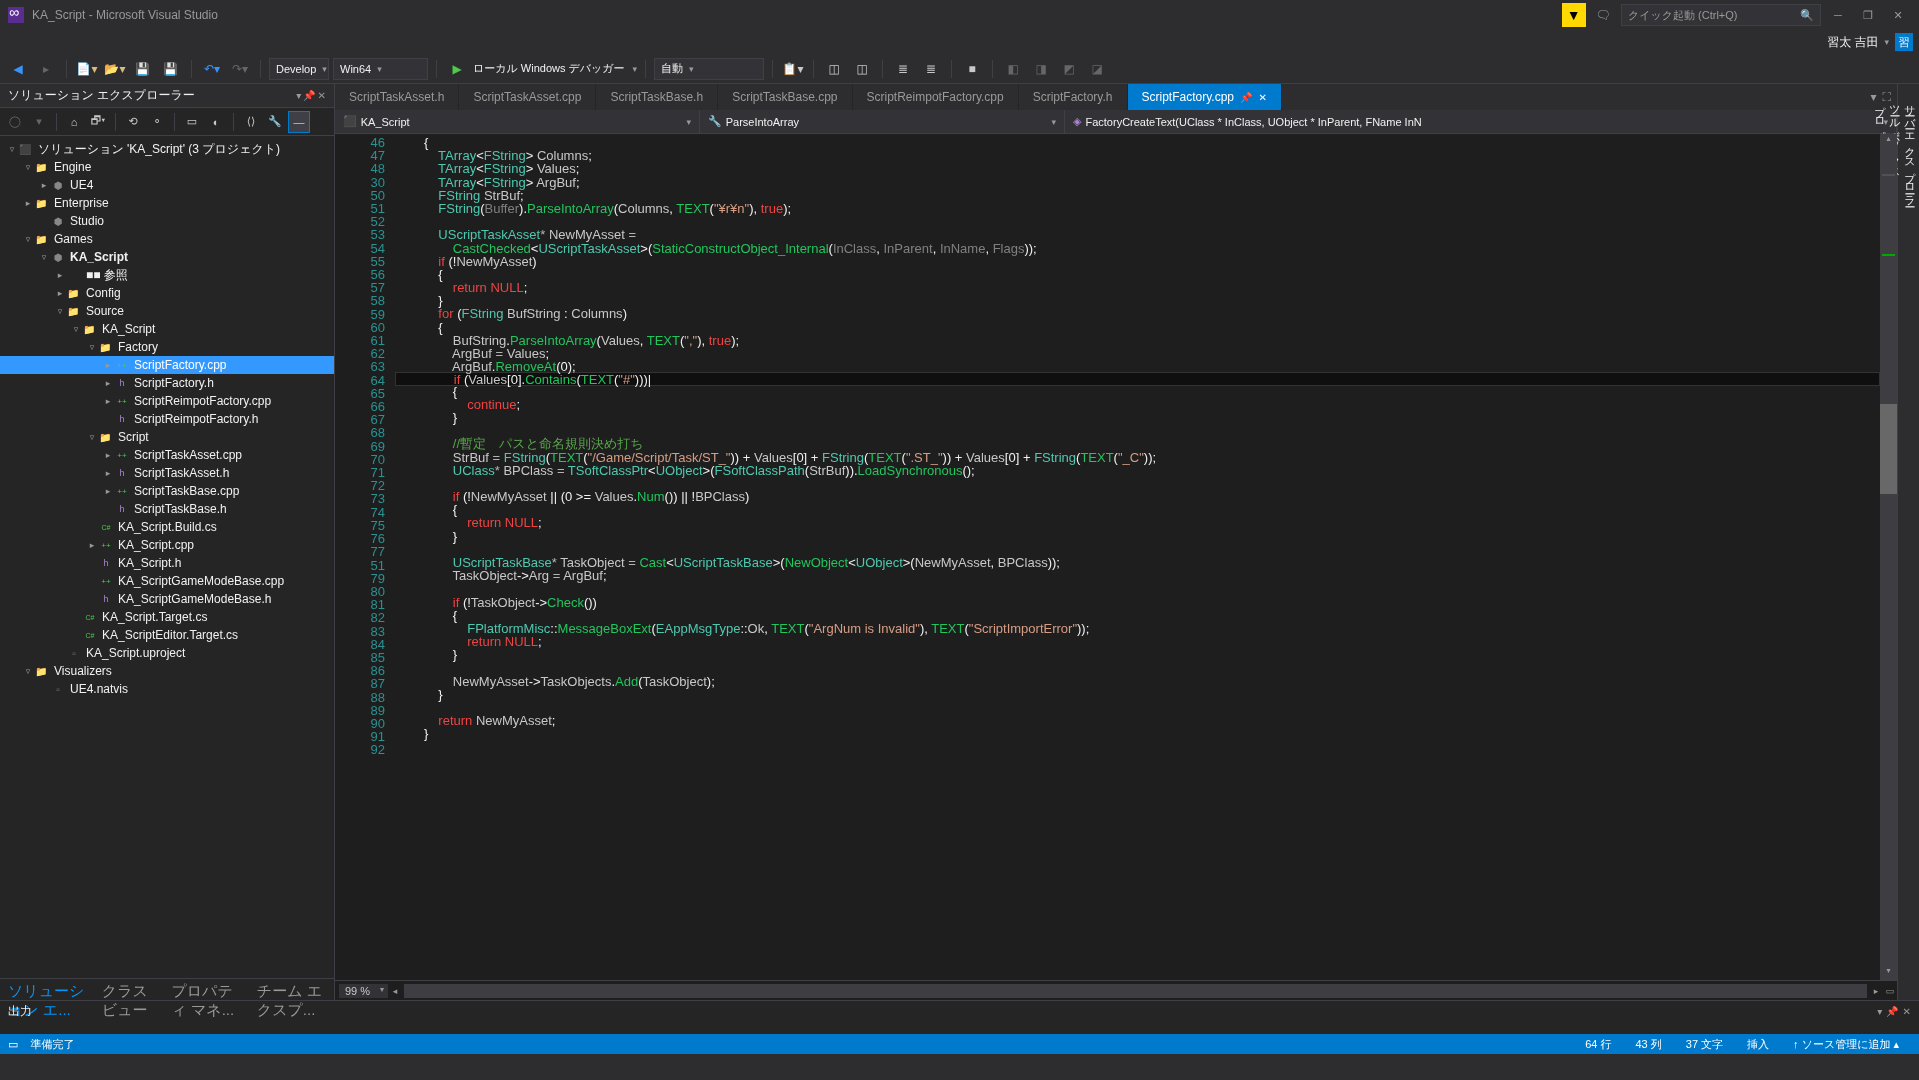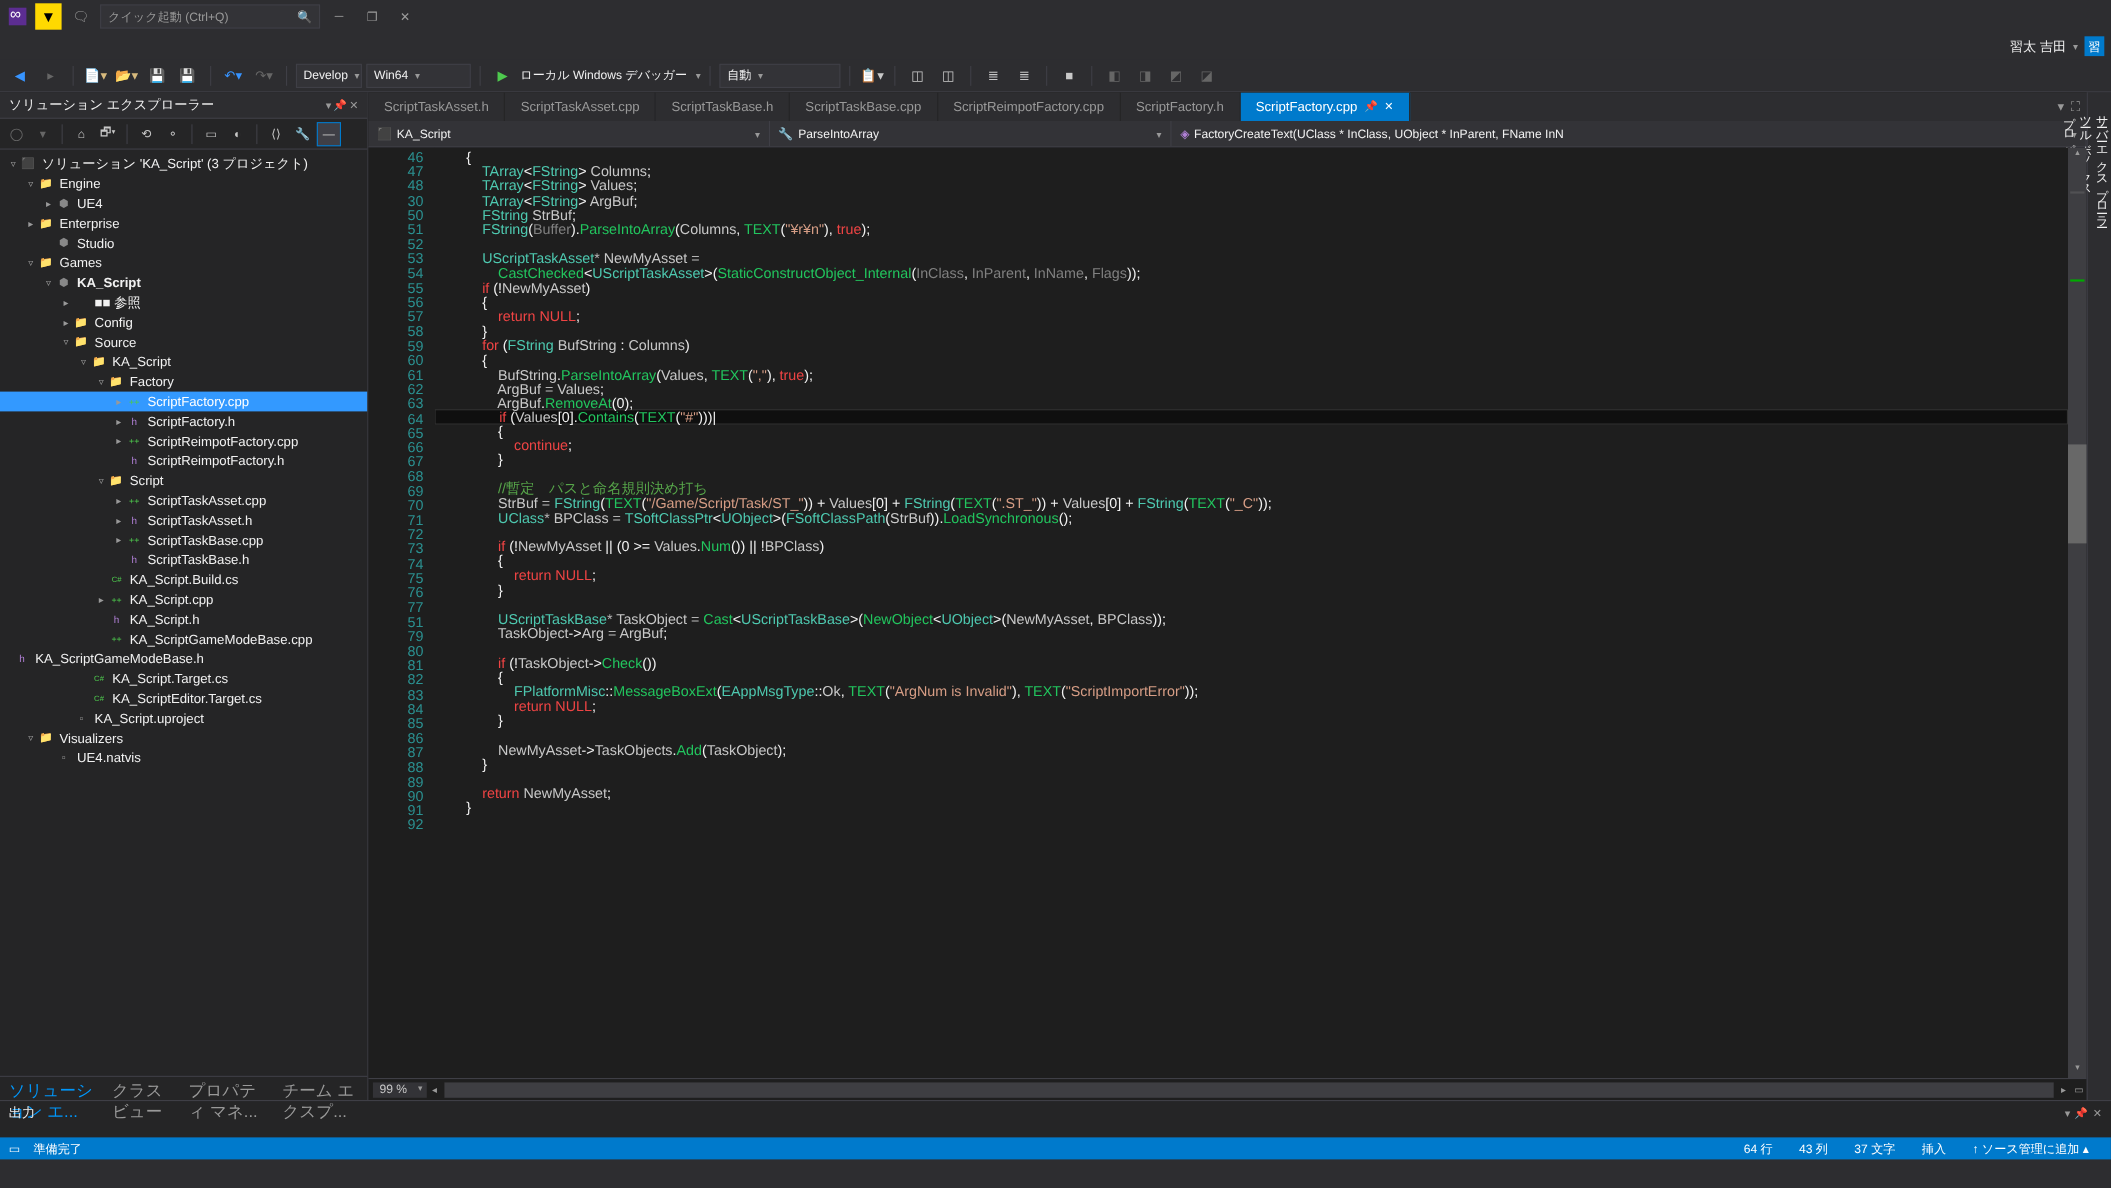--- a/index.html
+++ b/index.html
@@ -89,20 +89,21 @@
 .status-bar .item { padding:0 12px; }
 .status-bar .right { margin-left:auto; display:flex; }
 .vert-strip { width:22px; background:#2d2d30; border-left:1px solid #3f3f46; writing-mode:vertical-rl; text-orientation:mixed; font-size:11px; color:#f1f1f1; padding:8px 2px; }
 .vert-strip div { padding:6px 0; }
 </style>
 </head>
 <body>
 
 <div class="title-bar">
   <div class="vs-icon"></div>
+  <div class="title">KA_Script - Microsoft Visual Studio</div>
   <div class="right">
     <div class="flag-icon">▼</div>
     <div class="bell-icon">🗨</div>
     <div class="search-box">
         <span>クイック起動 (Ctrl+Q)</span>
         <span>🔍</span>
       </div>
     <div class="win-btn">─</div>
     <div class="win-btn">❐</div>
     <div class="win-btn">✕</div>
@@ -301,21 +302,21 @@
         <div class="tree-item" style="padding-left: 86px;">
           <span class="chev"></span>
           <span class="icon h-file"></span>
           <span>KA_Script.h</span>
         </div>
         <div class="tree-item" style="padding-left: 86px;">
           <span class="chev"></span>
           <span class="icon cpp-file"></span>
           <span>KA_ScriptGameModeBase.cpp</span>
         </div>
-        <div class="tree-item" style="">
+        <div class="tree-item" style="padding-left: 86px;">
           <span class="chev"></span>
           <span class="icon h-file"></span>
           <span>KA_ScriptGameModeBase.h</span>
         </div>
         <div class="tree-item" style="padding-left: 70px;">
           <span class="chev"></span>
           <span class="icon cs-file"></span>
           <span>KA_Script.Target.cs</span>
         </div>
         <div class="tree-item" style="padding-left: 70px;">

